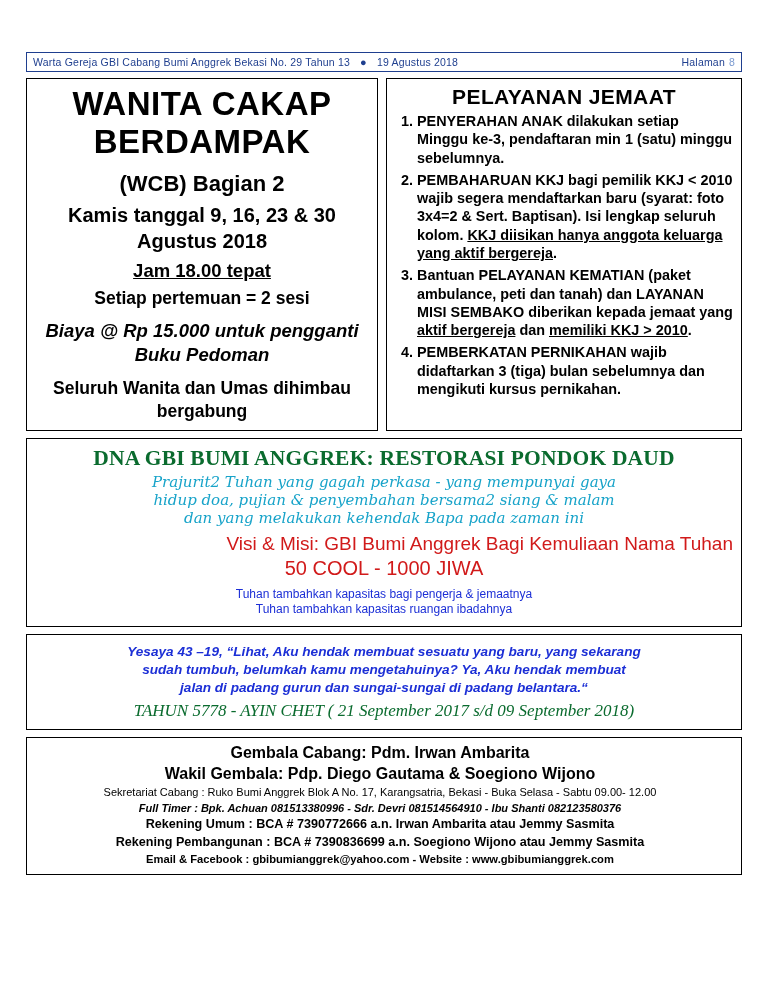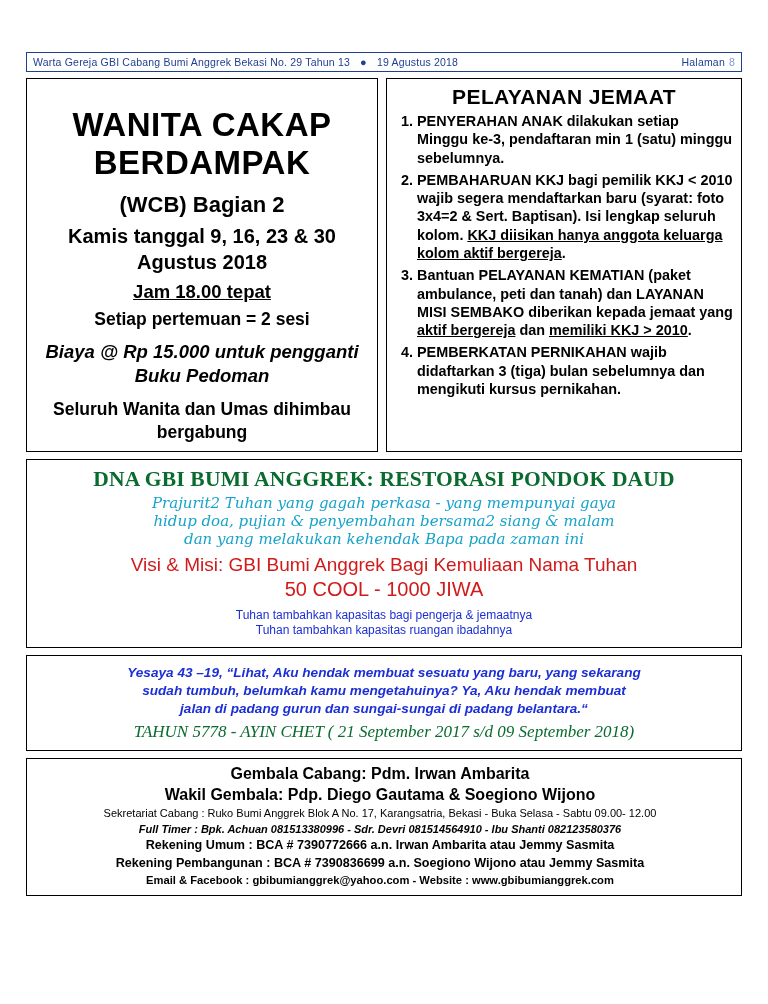--- a/index.html
+++ b/index.html
@@ -45,21 +45,21 @@
     display: flex;
     gap: 8px;
     margin-top: 6px;
   }
   .box {
     border: 1.5px solid #000;
     box-sizing: border-box;
   }
   .col-left {
     width: 352px;
-    padding: 27px 8px 8px 8px;
+    padding: 6px 8px 8px 8px;
     text-align: center;
   }
   .col-right {
     flex: 1;
     padding: 6px 8px 6px 8px;
   }
   .title-main {
     font-size: 33px;
     font-weight: bold;
     line-height: 1.14;
@@ -138,20 +138,21 @@
     line-height: 1.18;
     margin-top: 3px;
     font-style: italic;
   }
   .dna-visi {
     font-size: 19px;
     color: #d11a1a;
     font-weight: normal;
     margin-top: 6px;
     line-height: 1.2;
+    text-align: right;
   }
   .dna-visi2 {
     font-size: 20px;
     color: #d11a1a;
     margin-top: 1px;
   }
   .dna-blue {
     font-size: 12px;
     color: #1c2fd6;
     line-height: 1.25;
@@ -241,21 +242,21 @@
       <div class="sub3">Jam 18.00 tepat</div>
       <div class="sub4">Setiap pertemuan = 2 sesi</div>
       <div class="sub5">Biaya @ Rp 15.000 untuk pengganti Buku Pedoman</div>
       <div class="sub6">Seluruh Wanita dan Umas dihimbau bergabung</div>
     </div>
 
     <div class="box col-right">
       <div class="svc-title">PELAYANAN JEMAAT</div>
       <ol class="svc-list" id="svc-list">
           <li><span>PENYERAHAN ANAK dilakukan setiap Minggu ke-3, pendaftaran min 1 (satu) minggu sebelumnya.</span></li>
-          <li><span>PEMBAHARUAN KKJ bagi pemilik KKJ &lt; 2010 wajib segera mendaftarkan baru (syarat: foto 3x4=2 &amp; Sert. Baptisan). Isi lengkap seluruh kolom. </span><span class="u">KKJ diisikan hanya anggota keluarga kolom aktif bergereja</span><span>.</span></li>
+          <li><span>PEMBAHARUAN KKJ bagi pemilik KKJ &lt; 2010 wajib segera mendaftarkan baru (syarat: foto 3x4=2 &amp; Sert. Baptisan). Isi lengkap seluruh kolom. </span><span class="u">KKJ diisikan hanya anggota keluarga yang aktif bergereja</span><span>.</span></li>
           <li><span>Bantuan PELAYANAN KEMATIAN (paket ambulance, peti dan tanah) dan LAYANAN MISI SEMBAKO diberikan  kepada jemaat yang </span><span class="u">aktif bergereja</span><span> dan </span><span class="u">memiliki KKJ &gt; 2010</span><span>.</span></li>
           <li><span>PEMBERKATAN PERNIKAHAN wajib didaftarkan 3 (tiga) bulan sebelumnya dan mengikuti kursus pernikahan.</span></li>
         </ol>
     </div>
 
   </div>
 
   <div class="box dna-box">
     <div class="dna-title">DNA GBI BUMI ANGGREK: RESTORASI PONDOK DAUD</div>
     <div class="dna-body">

